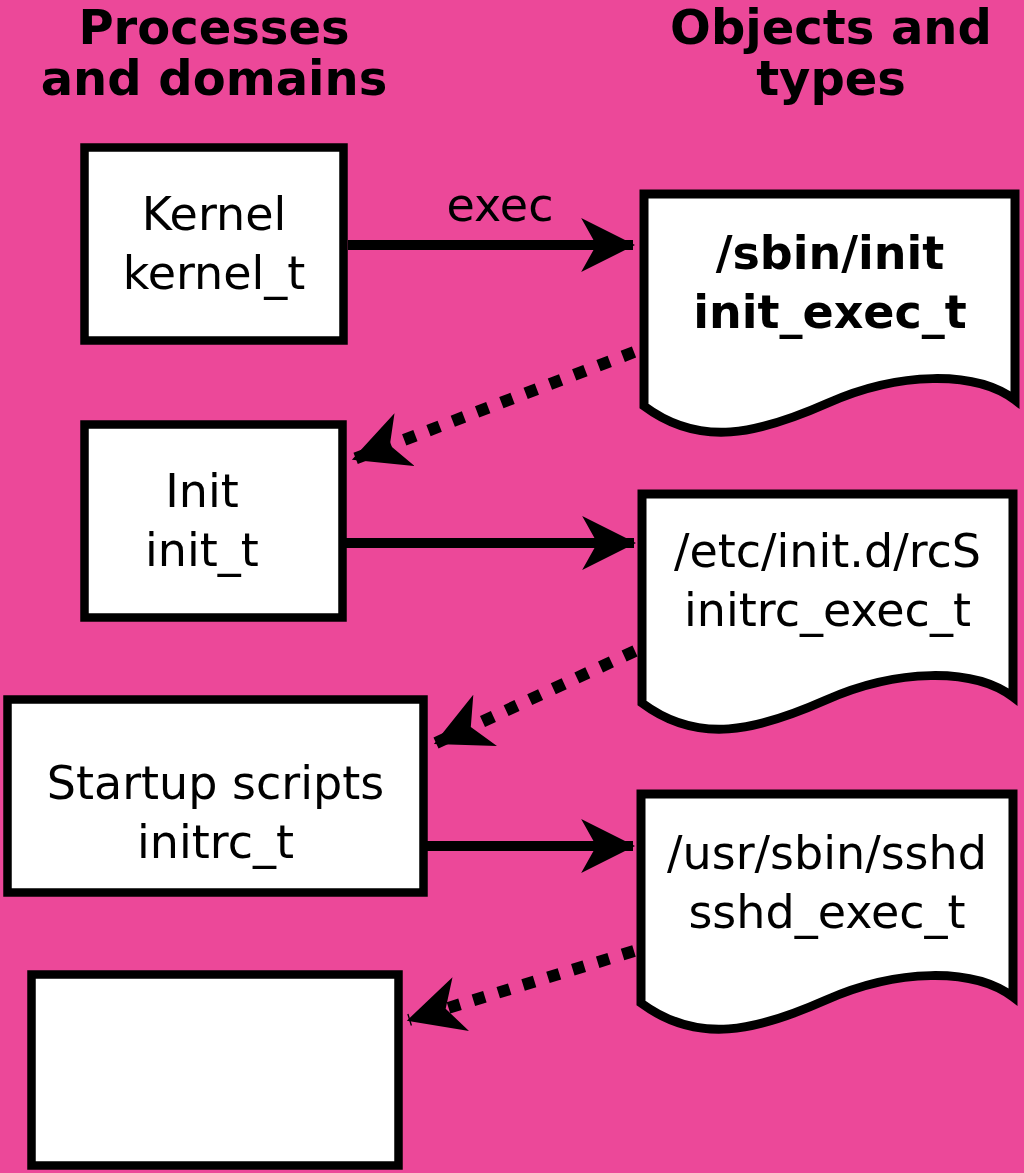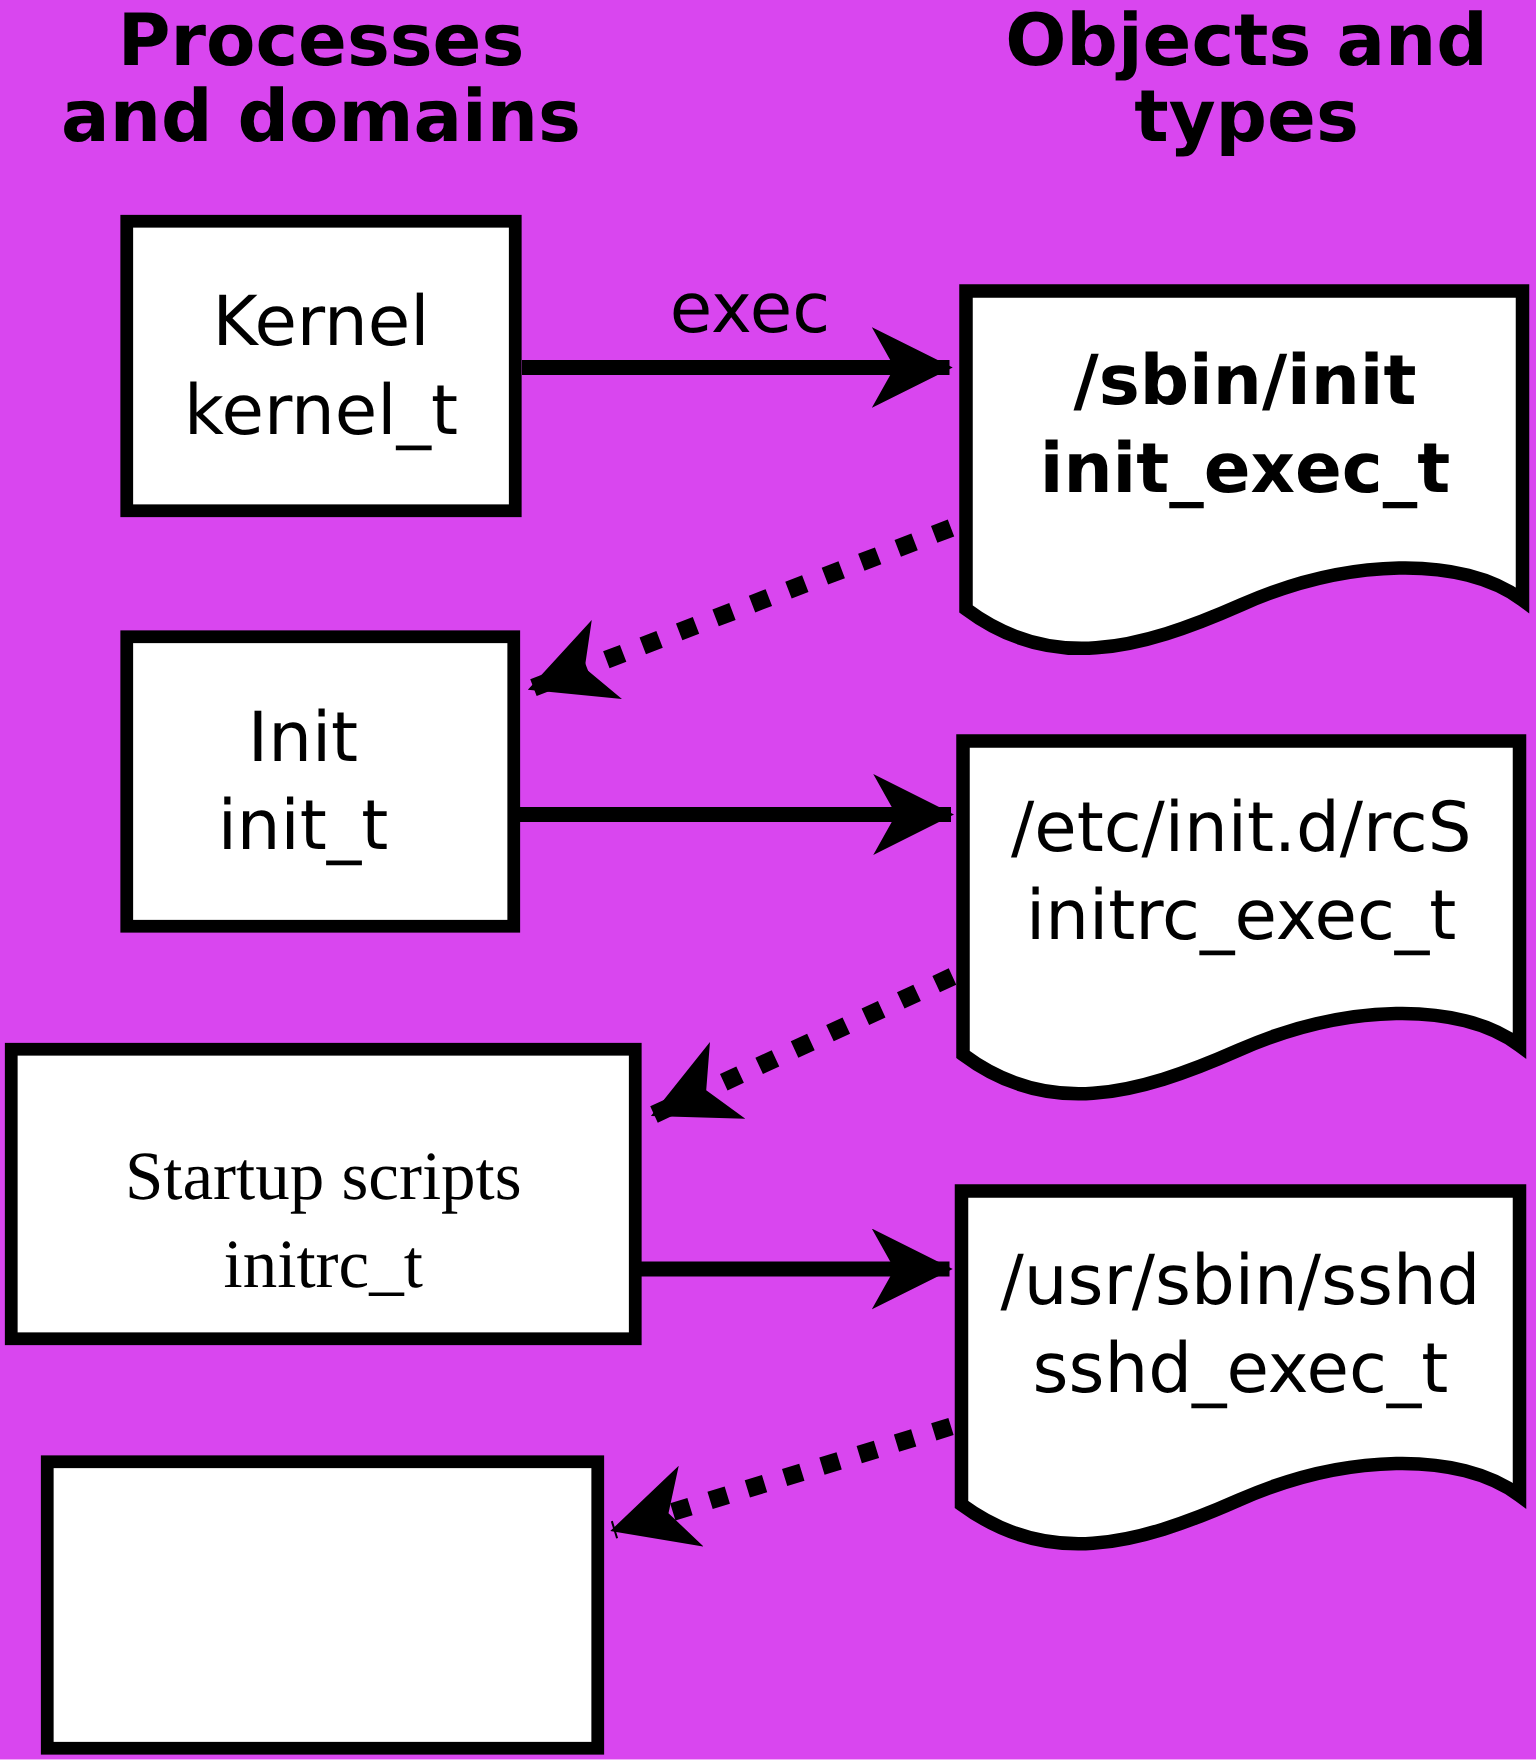--- a/index.html
+++ b/index.html
@@ -4,21 +4,21 @@
 <style>
   html, body {
     margin: 0;
     padding: 0;
     background: #ffffff;
   }
   #stage {
     position: relative;
     width: 1024px;
     height: 1173px;
-    background: #d946ef;
+    background: #ec4899;
     font-family: "DejaVu Sans", "Liberation Sans", sans-serif;
     color: #000000;
     overflow: hidden;
   }
   #diagram-svg {
     position: absolute;
     left: 0;
     top: 0;
   }
   .heading {
@@ -91,21 +91,21 @@
   </div>
 
   <div class="node-label" style="left:80px; top:143px; width:268px; height:202px;">
     <div>Kernel</div>
     <div>kernel_t</div>
   </div>
   <div class="node-label" style="left:80px; top:420px; width:244px; height:202px;">
     <div>Init</div>
     <div>init_t</div>
   </div>
-  <div class="node-label" style="left:3px; top:695px; width:425px; height:236px;font-family:Liberation Serif, serif;">
+  <div class="node-label" style="left:3px; top:695px; width:425px; height:236px;">
     <div>Startup scripts</div>
     <div>initrc_t</div>
   </div>
 
   <div class="node-label" style="left:640px; top:190px; width:380px; height:185px;font-weight:bold;">
     <div>/sbin/init</div>
     <div>init_exec_t</div>
   </div>
   <div class="node-label" style="left:638px; top:488px; width:379px; height:185px;">
     <div>/etc/init.d/rcS</div>

